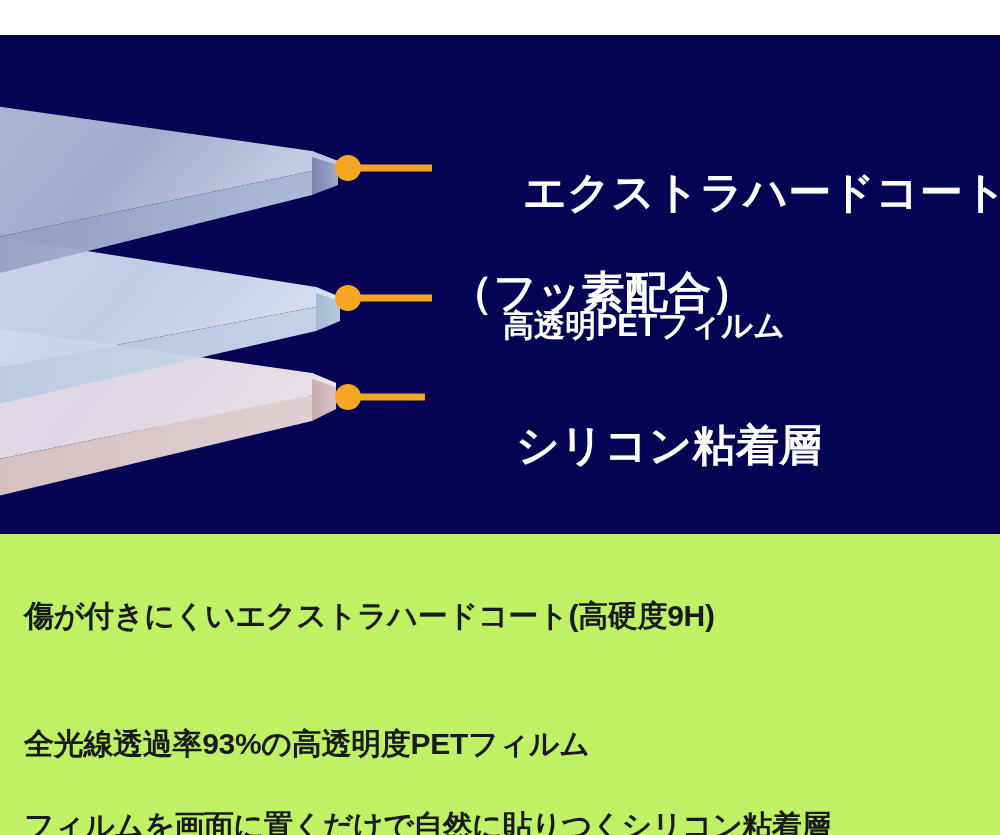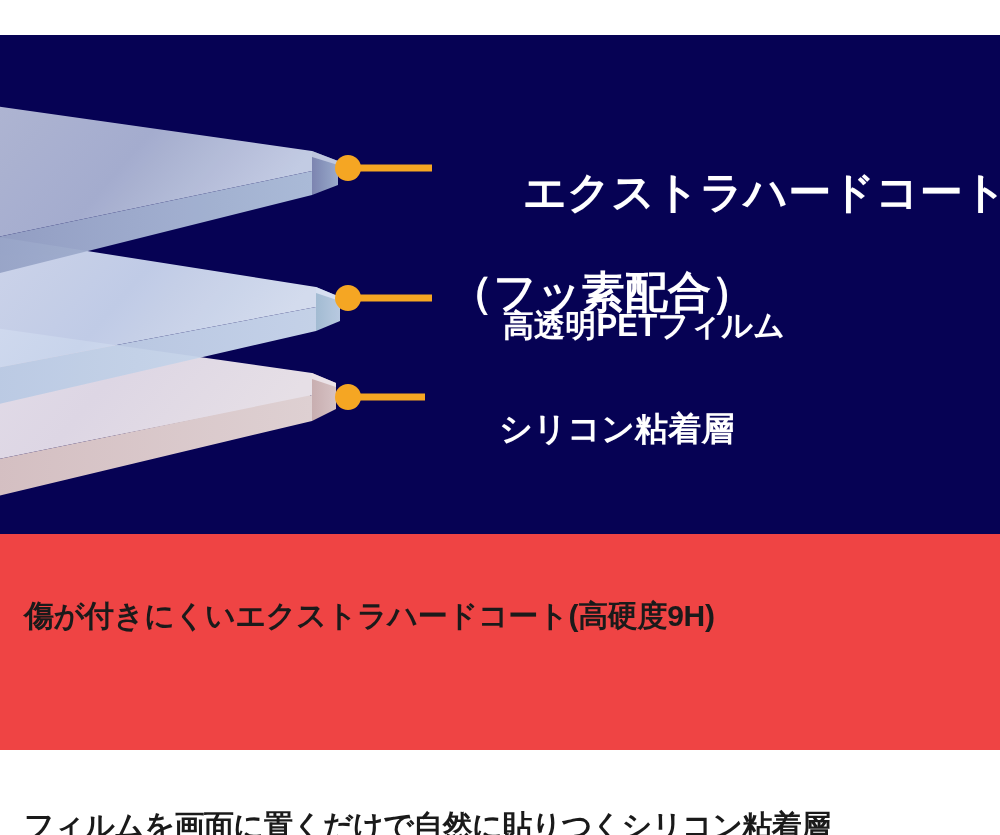--- a/index.html
+++ b/index.html
@@ -60,31 +60,31 @@
     margin-top: 2px;
   }
   #label-pet {
     left: 450px;
     top: 238px;
     font-size: 31px;
   }
   #label-silicone {
     left: 443px;
     top: 337px;
-    font-size: 33px;
+    font-size: 43px;
   }
 
   
   #features {
     position: absolute;
     left: 0;
     top: 534px;
     width: 1000px;
-    height: 216px;
-    background: #ef4444;
+    height: 301px;
+    background: #bef264;
   }
   .feature-line {
     position: absolute;
     left: 24px;
     color: #1a1a1a;
     font-family: "Liberation Sans", "DejaVu Sans", sans-serif;
     font-weight: 700;
     font-size: 30px;
     letter-spacing: -0.3px;
     white-space: nowrap;
@@ -198,16 +198,17 @@
       <span>高透明PETフィルム</span>
     </div>
 
     <div class="callout-label" id="label-silicone">
       <span>シリコン粘着層</span>
     </div>
   </div>
 
   <div id="features">
     <div class="feature-line f0">傷が付きにくいエクストラハードコート(高硬度9H)</div>
+    <div class="feature-line f2">全光線透過率93%の高透明度PETフィルム</div>
     <div class="feature-line f3">フィルムを画面に置くだけで自然に貼りつくシリコン粘着層</div>
   </div>
 
 </div>
 
 </body></html>

